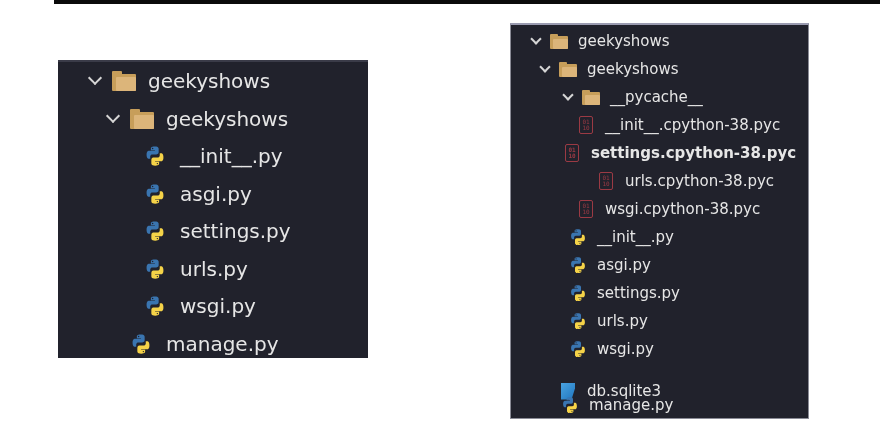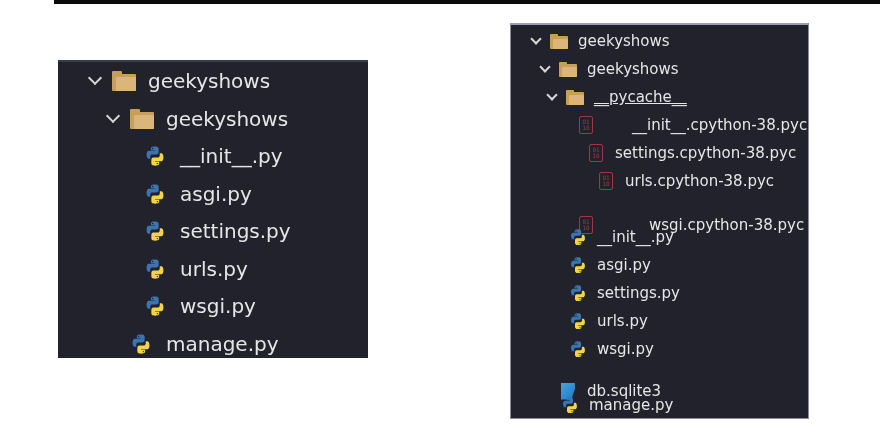--- a/index.html
+++ b/index.html
@@ -136,42 +136,42 @@
     </div>
     <div class="row" style="top: 30px; left: 27px;">
       <span class="chev"></span>
       <span class="folder">
         <span class="tab"></span>
         <span class="back"></span>
         <span class="front"></span>
       </span>
       <span>geekyshows</span>
     </div>
-    <div class="row" style="top: 58px; left: 34px; text-decoration: underline;">
+    <div class="row" style="top: 58px; left: 50px;">
       <span class="chev"></span>
       <span class="folder">
         <span class="tab"></span>
         <span class="back"></span>
         <span class="front"></span>
       </span>
       <span>__pycache__</span>
     </div>
-    <div class="row" style="top: 86px; left: 68px; gap: 27px;">
+    <div class="row" style="top: 86px; left: 68px;">
       <span class="pyc-icon">01<br>10</span>
       <span>__init__.cpython-38.pyc</span>
     </div>
-    <div class="row" style="top: 114px; left: 78px;">
+    <div class="row" style="top: 114px; left: 54px; font-weight: bold;">
       <span class="pyc-icon">01<br>10</span>
       <span>settings.cpython-38.pyc</span>
     </div>
     <div class="row" style="top: 142px; left: 68px; padding-left: 20px;">
       <span class="pyc-icon">01<br>10</span>
       <span>urls.cpython-38.pyc</span>
     </div>
-    <div class="row" style="top: 186px; left: 68px; gap: 44px;">
+    <div class="row" style="top: 170px; left: 68px;">
       <span class="pyc-icon">01<br>10</span>
       <span>wsgi.cpython-38.pyc</span>
     </div>
     <div class="row" style="top: 198px; left: 58px;">
       <span class="py-icon">
   <svg viewBox="0 0 24 24" width="100%" height="100%">
     <path d="M11.8 1.5c-4.6 0-4.3 2-4.3 2v2.1h4.4v.6H5.7S2.8 5.9 2.8 10.5s2.5 4.4 2.5 4.4h1.5v-2.1s-.1-2.5 2.5-2.5h4.3s2.4 0 2.4-2.3V4.1S16.4 1.5 11.8 1.5zM9.4 2.9a.8.8 0 1 1 0 1.6.8.8 0 0 1 0-1.6z" fill="#3a75b0"></path>
     <path d="M12.2 22.5c4.6 0 4.3-2 4.3-2v-2.1h-4.4v-.6h6.2s2.9.3 2.9-4.3-2.5-4.4-2.5-4.4h-1.5v2.1s.1 2.5-2.5 2.5H10.4s-2.4 0-2.4 2.3v3.9s-.4 2.6 4.2 2.6zm2.4-1.4a.8.8 0 1 1 0-1.6.8.8 0 0 1 0 1.6z" fill="#f5d348"></path>
   </svg>
 </span>

